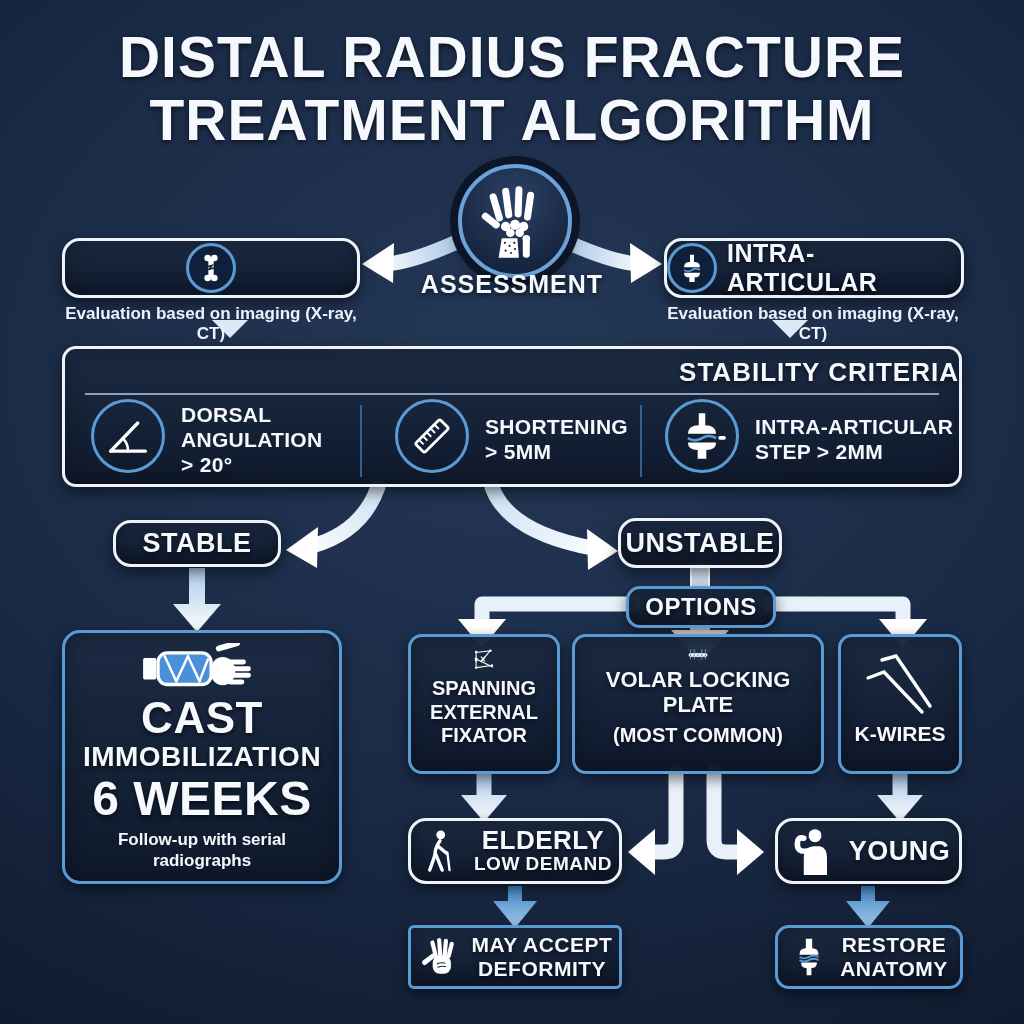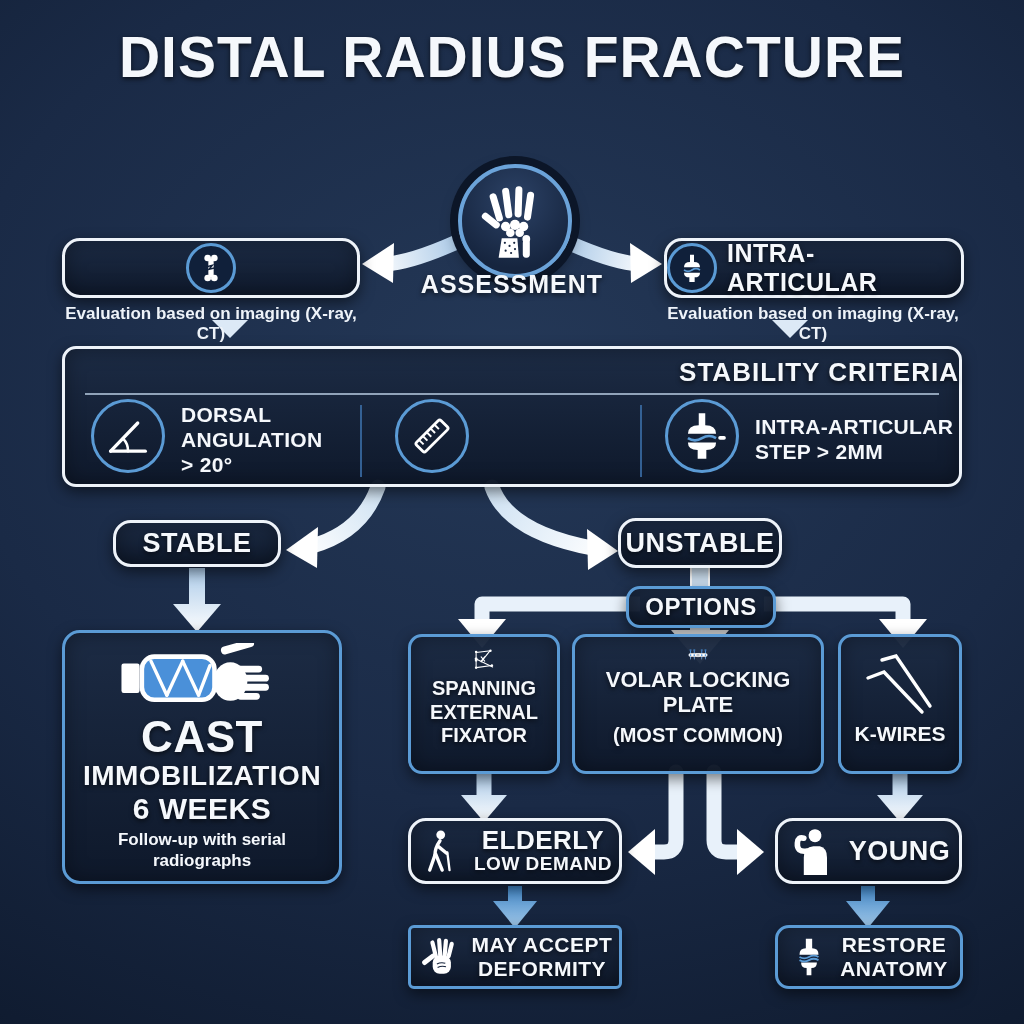--- a/index.html
+++ b/index.html
@@ -149,20 +149,21 @@
       <polygon points="515,928 493,901 537,901" fill="url(#gb1)"></polygon>
     </g>
     <g>
       <path d="M868 886 L868 905" stroke="url(#gb2)" stroke-width="14" fill="none"></path>
       <polygon points="868,928 846,901 890,901" fill="url(#gb2)"></polygon>
     </g>
   </svg>
 
   <div class="title t-shadow">
     <div>DISTAL RADIUS FRACTURE</div>
+    <div>TREATMENT ALGORITHM</div>
   </div>
 
   <div class="assess-circle">
     <svg width="78" height="78" viewBox="0 0 100 100">
       <g stroke="#ffffff" stroke-width="9" stroke-linecap="round">
         <line x1="30" y1="46" x2="22" y2="19"></line>
           <line x1="42" y1="42" x2="38" y2="12"></line>
         <line x1="54" y1="41" x2="55" y2="10"></line>
           <line x1="66" y1="45" x2="70" y2="17"></line>
         <line x1="26" y1="55" x2="12" y2="44"></line>
@@ -247,20 +248,24 @@
           <g stroke="#ffffff" stroke-width="1.8">
             <line x1="13" y1="18" x2="13" y2="24"></line>
               <line x1="18" y1="18" x2="18" y2="24"></line>
             <line x1="23" y1="18" x2="23" y2="24"></line>
               <line x1="28" y1="18" x2="28" y2="24"></line>
             <line x1="33" y1="18" x2="33" y2="24"></line>
           </g>
         </g>
       </svg>
     </div>
+    <div class="crit-txt" style="left:420px;top:66px;">
+      <div>SHORTENING</div>
+      <div>&gt; 5MM</div>
+    </div>
 
     <div class="crit-ico" style="left:600px;top:50px;">
       <svg width="52" height="52" viewBox="0 0 48 48">
         <g fill="#ffffff">
           <path d="M21 3 L27 3 L27 14 Q37 14 37 22 L11 22 Q11 14 21 14 Z"></path>
           <path d="M11 30 L37 30 Q37 37 28 37 L28 45 L20 45 L20 37 Q11 37 11 30 Z"></path>
           <rect x="39" y="24" width="7" height="3.4" rx="1.6"></rect>
         </g>
         <path d="M11 26 q6.5 4 13 0 q6.5 -4 13 0" stroke="#5b9bd5" stroke-width="2.4" fill="none"></path>
       </svg>
@@ -295,21 +300,21 @@
       <g fill="#ffffff">
         <rect x="106" y="20" width="22" height="6" rx="3"></rect>
         <rect x="108" y="28" width="26" height="6" rx="3"></rect>
         <rect x="108" y="36" width="26" height="6" rx="3"></rect>
         <rect x="106" y="44" width="20" height="6" rx="3"></rect>
         <rect x="92" y="4" width="30" height="7" rx="3.5" transform="rotate(-16 92 8)"></rect>
       </g>
     </svg>
     <div class="lbl t-shadow" style="font-size:44px;line-height:1;">CAST</div>
     <div class="lbl t-shadow" style="font-size:28px;line-height:1.05;">IMMOBILIZATION</div>
-    <div class="lbl t-shadow" style="font-size:30px;line-height:1.05;">6 WEEKS</div>
+    <div class="lbl t-shadow" style="font-size:48px;line-height:1.05;">6 WEEKS</div>
     <div class="small-note" style="width:210px;line-height:1.2;margin-top:4px;">Follow-up with serial radiographs</div>
   </div>
 
   <div class="box blue opt-box" style="left:408px;top:634px;width:152px;height:140px;">
     <svg width="76" height="62" viewBox="0 0 76 62">
       <g stroke="#ffffff" stroke-width="3" fill="none" stroke-linecap="round">
         <line x1="16" y1="8" x2="16" y2="52"></line>
         <line x1="16" y1="52" x2="60" y2="46"></line>
         <line x1="16" y1="10" x2="56" y2="5"></line>
         <line x1="16" y1="28" x2="62" y2="50"></line>

